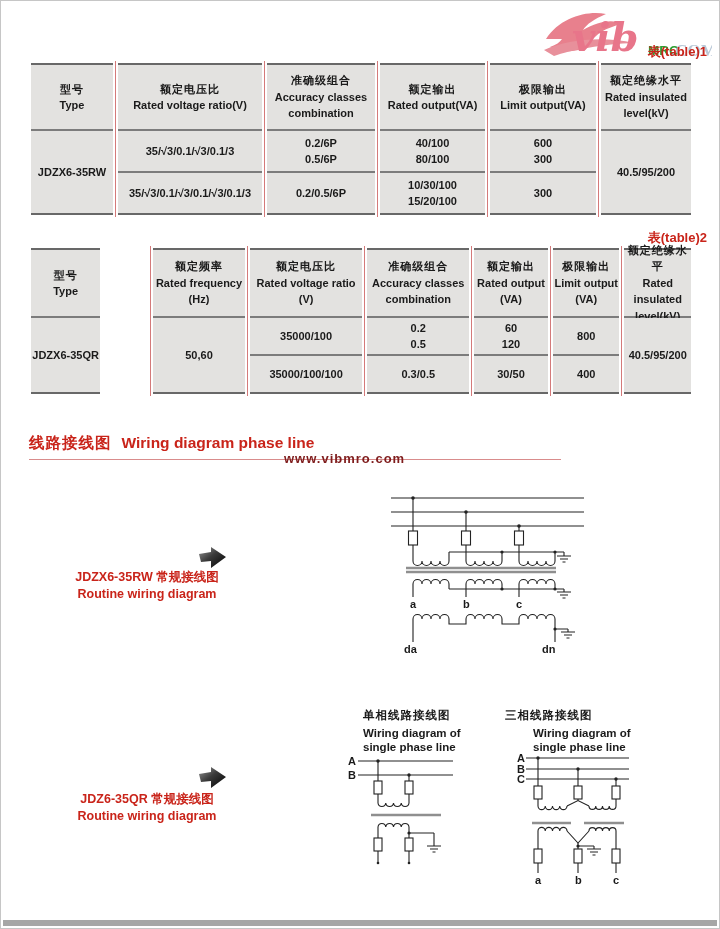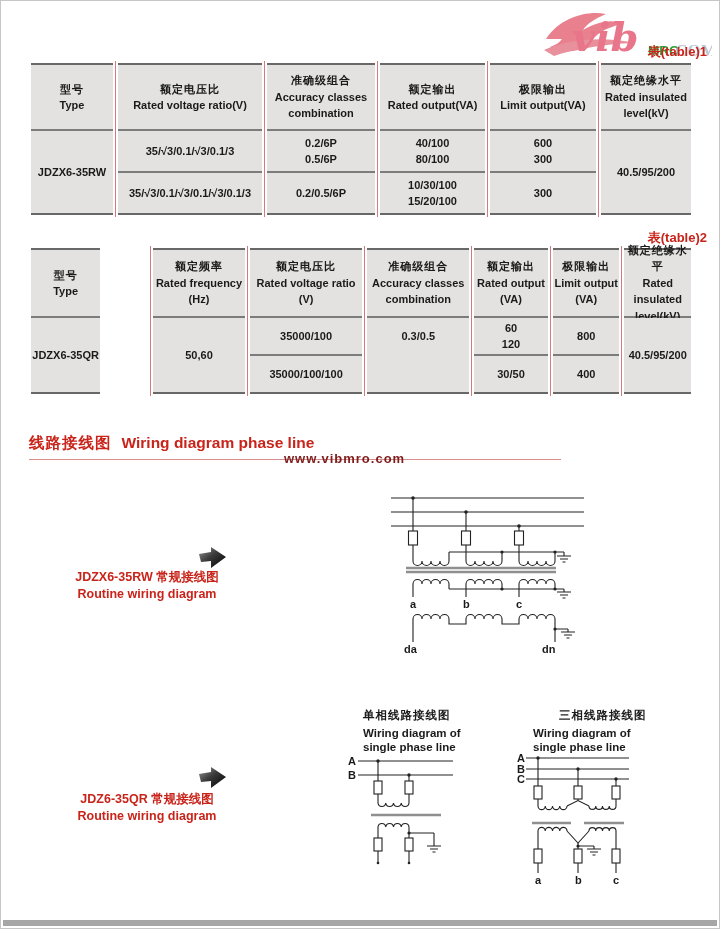--- a/index.html
+++ b/index.html
@@ -170,20 +170,24 @@
         <div class="cell r r1">35000/100</div>
         <div class="cell r">35000/100/100</div>
       </div>
     </div>
     <div class="col" style="width:110px;">
       <div class="hd">
         <div class="zh">准确级组合</div>
         <div>Accuracy classes combination</div>
       </div>
       <div class="bd">
+        <div class="cell r r1">
+          <div>0.2</div>
+          <div>0.5</div>
+        </div>
         <div class="cell r">0.3/0.5</div>
       </div>
     </div>
     <div class="col" style="width:80px;">
       <div class="hd">
         <div class="zh">额定输出</div>
         <div>Rated output (VA)</div>
       </div>
       <div class="bd">
         <div class="cell r r1">
@@ -297,21 +301,21 @@
     </svg>
   </div>
   <div class="abs diag-label red" style="left:60px;top:790px;width:172px;">
     <div>JDZ6-35QR 常规接线图</div>
     <div>Routine wiring diagram</div>
   </div>
 
   <div class="abs diag-title-zh" style="left:362px;top:707px;">单相线路接线图</div>
   <div class="abs diag-title-en" style="left:362px;top:725px;">Wiring diagram of single phase line</div>
 
-  <div class="abs diag-title-zh" style="left:558px;top:707px;">三相线路接线图</div>
+  <div class="abs diag-title-zh" style="left:504px;top:707px;">三相线路接线图</div>
   <div class="abs diag-title-en" style="left:532px;top:725px;">Wiring diagram of single phase line</div>
 
   <svg class="abs" style="left:345px;top:752px;" width="120" height="118" viewBox="0 0 120 118">
     <path class="wire" d="M12,8 H107 M12,22 H107"></path>
     <text x="2" y="12">A</text>
     <text x="2" y="26">B</text>
     <circle class="dot" cx="32" cy="8" r="1.7"></circle>
       <circle class="dot" cx="63" cy="22" r="1.7"></circle>
     <path class="wire" d="M32,8 V28 M63,22 V28"></path>
     <rect class="wire" x="28" y="28" width="8" height="13"></rect>

